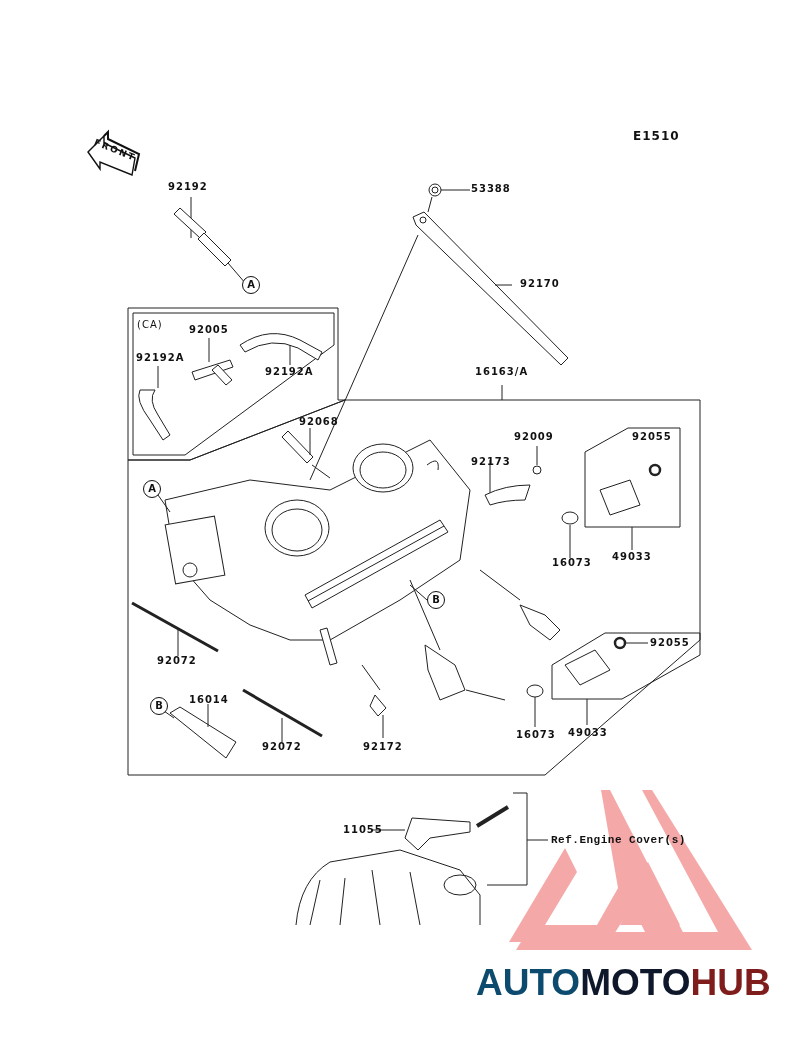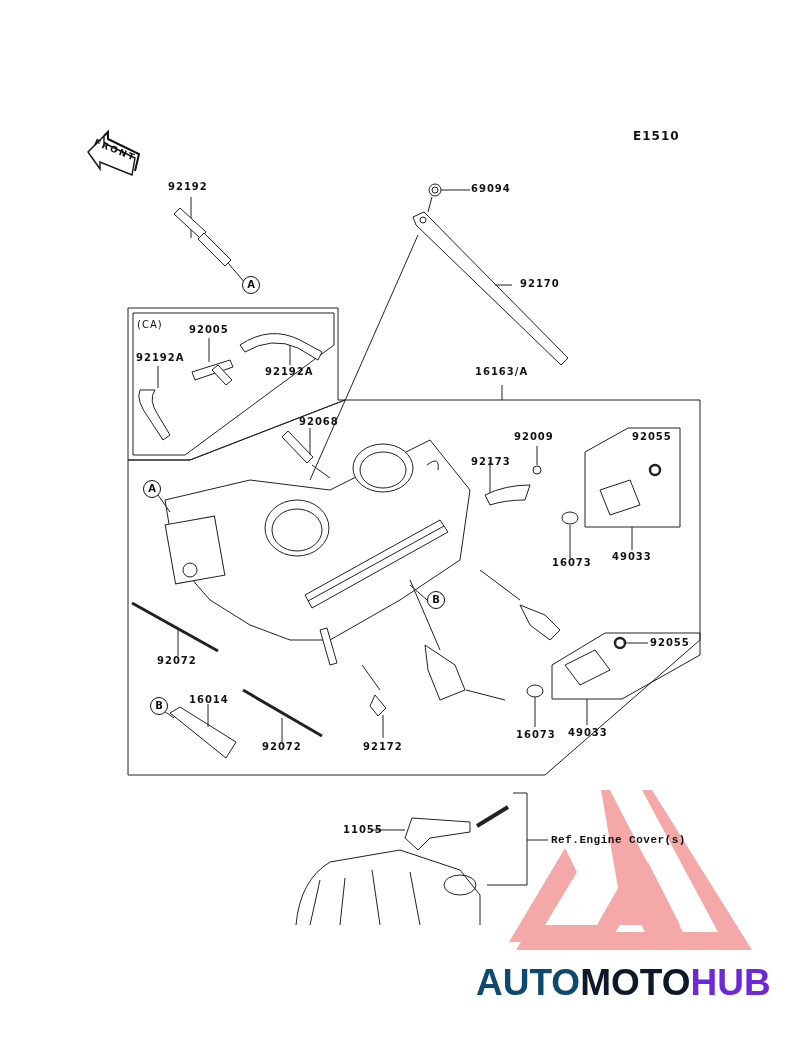--- a/index.html
+++ b/index.html
@@ -4,21 +4,21 @@
 <style>
   html, body { margin: 0; padding: 0; background: #ffffff; }
   body { width: 800px; height: 1047px; position: relative; overflow: hidden; font-family: "DejaVu Sans Mono", monospace; }
   #diagram { position: absolute; left: 0; top: 0; width: 800px; height: 1047px; }
   .lbl { position: absolute; font-family: "DejaVu Sans", sans-serif; font-weight: bold; font-size: 10px; color: #111; letter-spacing: 1px; white-space: nowrap; }
   .ref { font-family: Liberation Mono, monospace; font-weight: bold; font-size: 11px; letter-spacing: 0.5px; }
   .circ { position: absolute; width: 16px; height: 16px; border: 1.2px solid #111; border-radius: 50%; font-family: "DejaVu Sans", sans-serif; font-weight: bold; font-size: 10px; text-align: center; line-height: 16px; color: #111; background: #fff; }
   .wm { position: absolute; left: 476px; top: 962px; font-family: "Liberation Sans", sans-serif; font-weight: bold; font-size: 37px; letter-spacing: 0px; white-space: nowrap; }
   .wm .a { color: #0c4a6e; }
   .wm .m { color: #0f172a; }
-  .wm .h { color: #6d28d9; }
+  .wm .h { color: #7f1d1d; }
 </style>
 </head>
 <body>
 
 <svg id="diagram" viewBox="0 0 800 1047" xmlns="http://www.w3.org/2000/svg">
   <g fill="none" stroke="#222" stroke-width="1">
 
     <g>
       <polygon points="88,152 104,136 104,143 135,158 132,175 100,162 100,169" fill="#fff" stroke="#111" stroke-width="1.4"></polygon>
       <polyline points="104,136 108,132 108,139 139,154 135,171" stroke="#111" stroke-width="2"></polyline>
@@ -141,21 +141,21 @@
     <polygon points="601,790 610,790 688,942 650,942 632,906 609,942 509,942 565,848 577,872 545,925 597,925 618,888"></polygon>
     <polygon points="642,790 652,790 752,950 516,950 527,932 718,932"></polygon>
     <polygon points="648,862 680,925 620,925 638,892 620,892"></polygon>
   </g>
 </svg>
 
 <div class="lbl" style="left:633px;top:129px;font-size:12px;">E1510</div>
 <div class="lbl" style="left:93px;top:145px;font-size:9px;transform:rotate(22deg);letter-spacing:2px;">FRONT</div>
 
 <div class="lbl" style="left:168px;top:181px;">92192</div>
-<div class="lbl" style="left:471px;top:183px;">69094</div>
+<div class="lbl" style="left:471px;top:183px;">53388</div>
 <div class="lbl" style="left:520px;top:278px;">92170</div>
 <div class="lbl" style="left:137px;top:319px;font-weight:normal;">(CA)</div>
 <div class="lbl" style="left:189px;top:324px;">92005</div>
 <div class="lbl" style="left:136px;top:352px;">92192A</div>
 <div class="lbl" style="left:265px;top:366px;">92192A</div>
 <div class="lbl" style="left:475px;top:366px;">16163/A</div>
 <div class="lbl" style="left:288px;top:416px;margin-left:11px;">92068</div>
 <div class="lbl" style="left:514px;top:431px;">92009</div>
 <div class="lbl" style="left:632px;top:431px;">92055</div>
 <div class="lbl" style="left:471px;top:456px;">92173</div>

